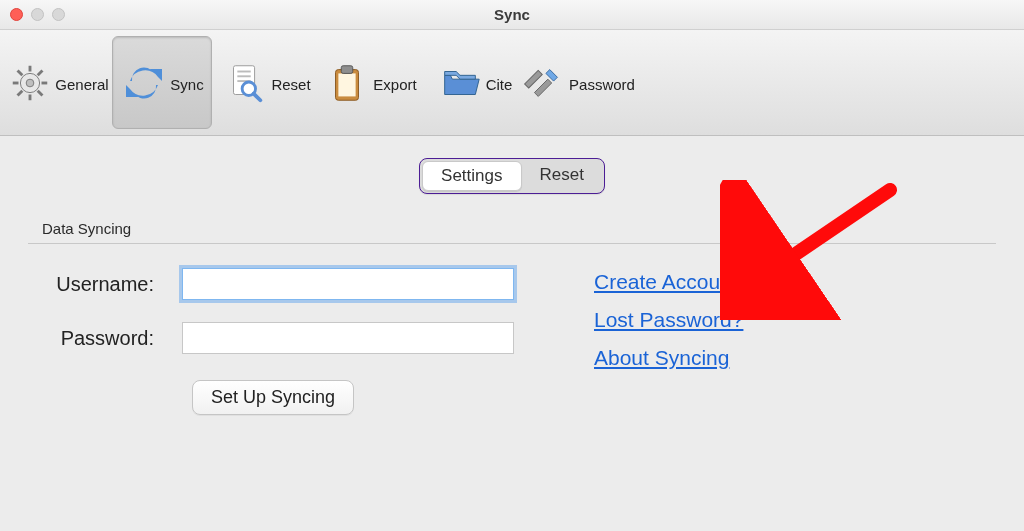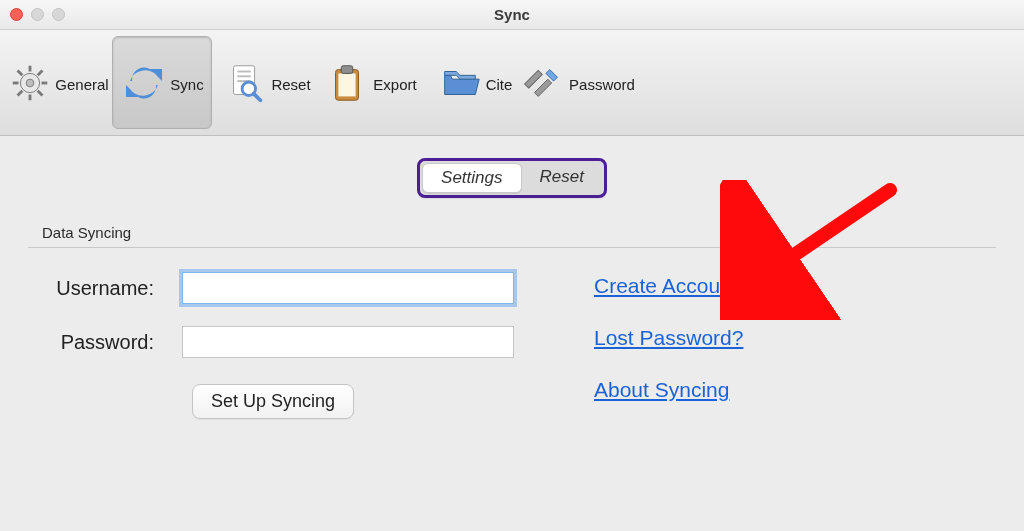--- a/index.html
+++ b/index.html
@@ -63,25 +63,24 @@
 
 
 .subtabs-wrap {
   display: flex;
   justify-content: center;
   margin-top: 22px;
 }
 .subtabs {
   display: flex;
   background: #dcdcdc;
-  border: 3px solid #4c1d95;
+  border: 1px solid #4c1d95;
   border-radius: 8px;
   padding: 2px;
   box-shadow: 0 1px 1px rgba(0,0,0,0.08);
-  font-style: italic;
 }
 .subtab {
   font-size: 17px;
   padding: 4px 18px;
   border-radius: 6px;
   color: #333;
 }
 .subtab.active {
   background: #ffffff;
   border: 1px solid #c9c9c9;
@@ -137,21 +136,21 @@
   padding: 6px 18px;
   font-size: 18px;
   color: #222;
   box-shadow: 0 1px 0 rgba(0,0,0,0.05);
 }
 .row-btn { margin-left: 150px; margin-top: 4px; }
 
 .links {
   display: flex;
   flex-direction: column;
-  gap: 28px;
+  gap: 14px;
   padding-top: 2px;
   padding-left: 44px;
 }
 .link {
   font-size: 21px;
   color: #1a63d6;
   text-decoration: underline;
   cursor: pointer;
 }
 

